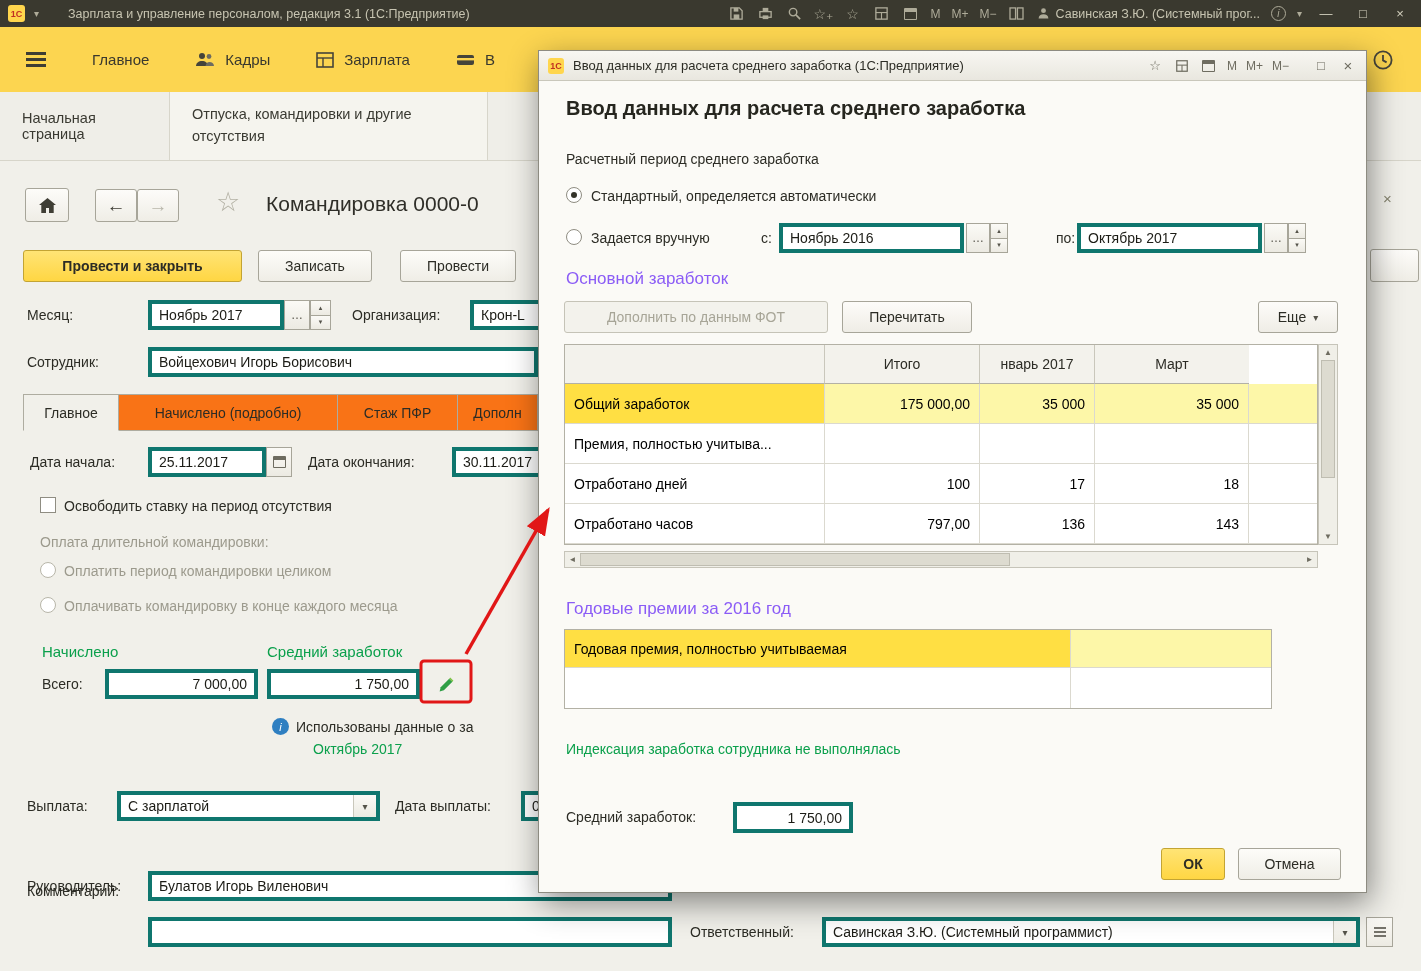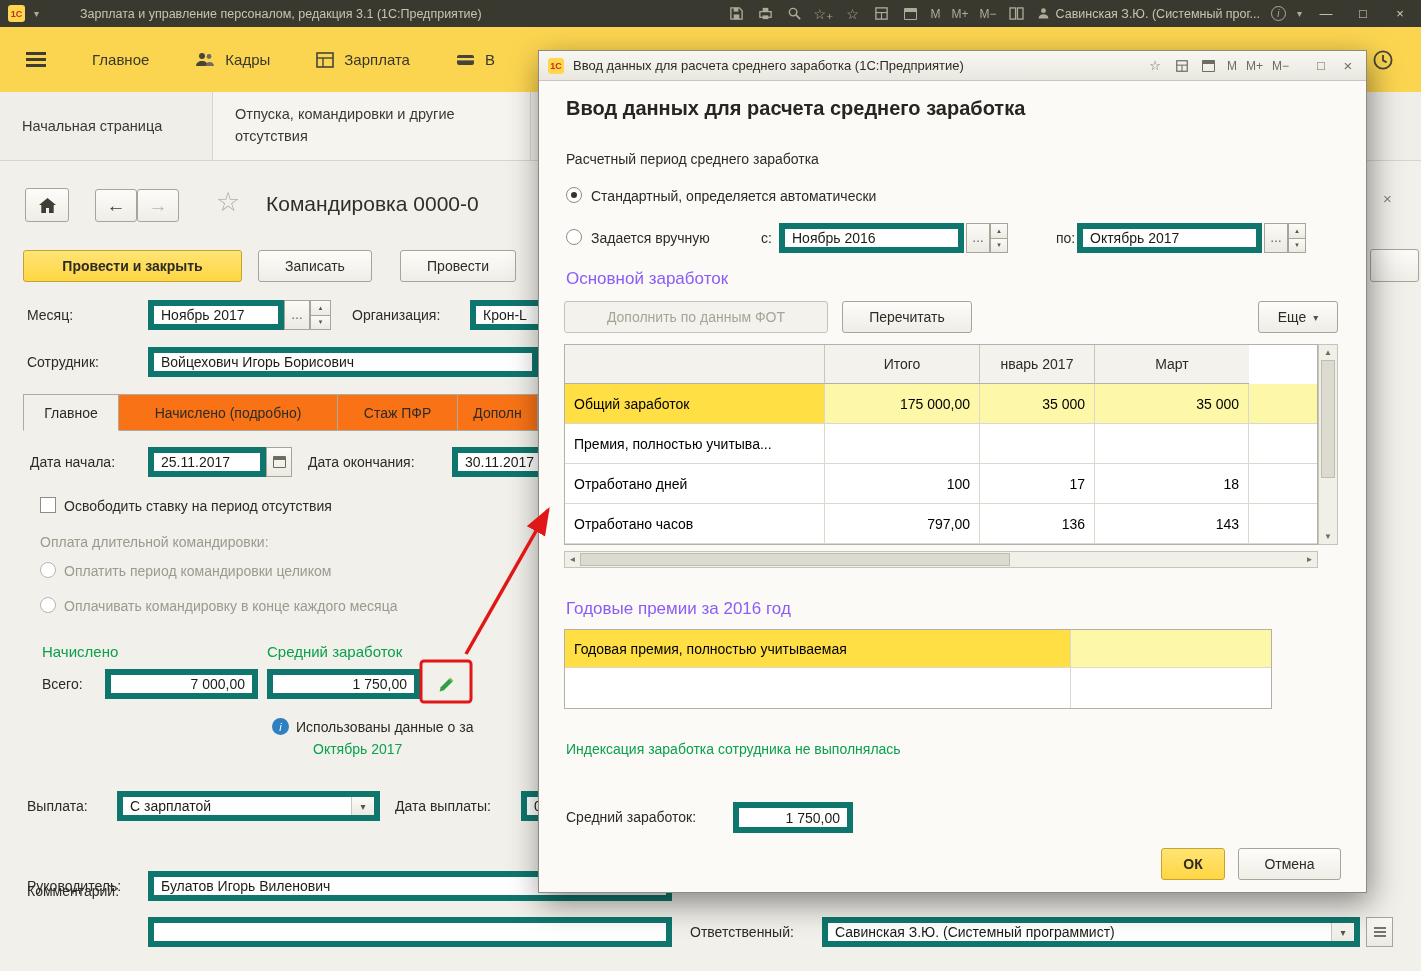--- a/index.html
+++ b/index.html
@@ -1,21 +1,21 @@
 <!DOCTYPE html>
 <html><head>
 <meta charset="utf-8">
 <style>
 *{margin:0;padding:0;box-sizing:border-box}
 html,body{background:#6e6e6e}
 .app{position:relative;width:1421px;height:971px;font-family:"Liberation Sans",sans-serif;background:#f1f0ea;overflow:hidden}
 
 .titlebar{position:absolute;left:0;top:0;width:100%;height:27px;background:#3a392f;display:flex;align-items:center;padding:0 8px;gap:9px;color:#c7c4b1;font-size:12.5px}
 .applogo{width:17px;height:17px;background:#ffd64d;border-radius:3px;color:#c03022;font-weight:bold;font-size:9px;display:flex;align-items:center;justify-content:center;flex:none}
-.tb-title{margin-left:32px;white-space:nowrap}
+.tb-title{margin-left:20px;white-space:nowrap}
 .tb-right{margin-left:auto;display:flex;align-items:center;gap:11px}
 .tb-ico{width:18px;height:18px;display:flex;align-items:center;justify-content:center;color:#aeab99;font-size:14px}
 .tb-ico svg{display:block}
 .mem{font-size:12px;color:#aeab99}
 .tb-user{display:flex;align-items:center;gap:6px;color:#c7c4b1;white-space:nowrap}
 .info-badge{width:15px;height:15px;border-radius:50%;border:1px solid #aeab99;display:flex;align-items:center;justify-content:center;font-size:10px;font-style:italic;color:#aeab99}
 .winbtn{width:26px;text-align:center;font-size:13px;color:#d3d0be}
 
 .menubar{position:absolute;left:0;top:27px;width:100%;height:65px;background:#fcd550;display:flex;align-items:center;padding:0 26px;gap:46px}
 .menu-item{display:flex;align-items:center;gap:10px;font-size:15px;color:#39382e}
@@ -23,21 +23,21 @@
 .burger::after{content:"";position:absolute;left:0;top:3px;width:100%;height:3px;background:#3e3d33}
 .m-ico{display:flex;align-items:center;justify-content:center}
 
 .tabbar{position:absolute;left:0;top:92px;width:100%;height:69px;background:#efeee8;border-bottom:1px solid #d7d5ca;display:flex}
 .tab{border-right:1px solid #d7d5ca;display:flex;align-items:center;padding:0 22px;font-size:14.5px;color:#3a3a32}
 .tab.sel{background:#f5f4ee}
 
 .lbl{position:absolute;font-size:14px;color:#2c2c25;white-space:nowrap}
 .lbl-gray{color:#9c9a8d}
 .green{color:#0ba04c}
-.fld{position:absolute;background:#fff;border:6px solid #0f766e;font-size:14px;color:#1c1c16;display:flex;align-items:center;padding:0 7px;white-space:nowrap;overflow:hidden}
+.fld{position:absolute;background:#fff;border:4px solid #0f766e;font-size:14px;color:#1c1c16;display:flex;align-items:center;padding:0 7px;white-space:nowrap;overflow:hidden}
 .fld.num{justify-content:flex-end}
 .btn{position:absolute;background:linear-gradient(#fdfcf9,#efede6);border:1px solid #a7a599;border-radius:3px;font-size:14px;color:#2c2c25;display:flex;align-items:center;justify-content:center;gap:7px;white-space:nowrap}
 .btn.yellow{background:linear-gradient(#ffe475,#ffd643);border-color:#c3a433;font-weight:bold}
 .btn.disabled{color:#a7a597;background:#f3f2ec;border-color:#c5c3b7}
 .mini{position:absolute;background:linear-gradient(#fbfaf6,#eceae2);border:1px solid #a7a599;display:flex;align-items:center;justify-content:center;font-size:12px;color:#55534a}
 .spin{position:absolute;display:flex;flex-direction:column}
 .spin span{flex:1;display:flex;align-items:center;justify-content:center;font-size:7px;color:#55534a;border:1px solid #a7a599;background:linear-gradient(#fbfaf6,#eceae2)}
 .spin span+span{border-top:none}
 .radio{position:absolute;width:16px;height:16px;border-radius:50%;background:#fff;border:1px solid #8f8d82}
 .radio.sel::after{content:"";position:absolute;left:4px;top:4px;width:6px;height:6px;border-radius:50%;background:#33332a}
@@ -181,21 +181,21 @@
     </span>
     <span class="m-ico" style="margin-left:auto">
         <svg width="24" height="24" viewBox="0 0 24 24">
           <circle cx="12" cy="12" r="8.6" fill="none" stroke="#45443a" stroke-width="1.8"></circle>
           <path d="M12 7v5.4l3.6 2" fill="none" stroke="#45443a" stroke-width="1.8"></path>
         </svg>
       </span>
   </div>
 
   <div class="tabbar">
-    <div class="tab" style="width:213px">
+    <div class="tab" style="width:170px">
         <span>Начальная страница</span>
       </div>
     <div class="tab sel" style="width:318px;line-height:1.5">
         <span>Отпуска, командировки и другие отсутствия</span>
       </div>
   </div>
 
   <div style="position:absolute;left:0;top:162px;width:1421px;height:809px">
 
     <div class="btn" style="left:25px;top:26px;width:44px;height:34px">

